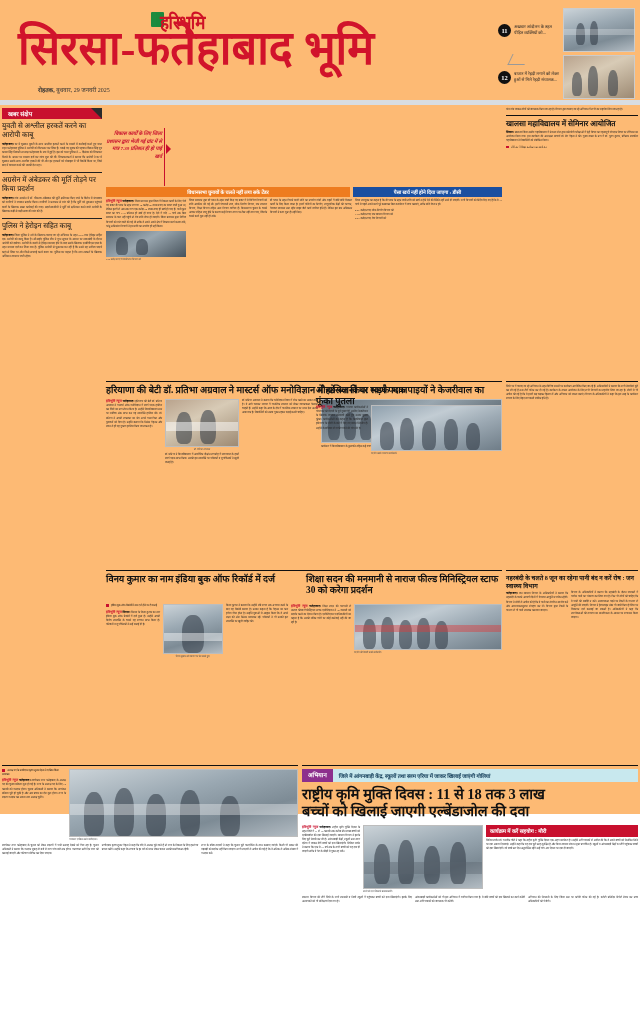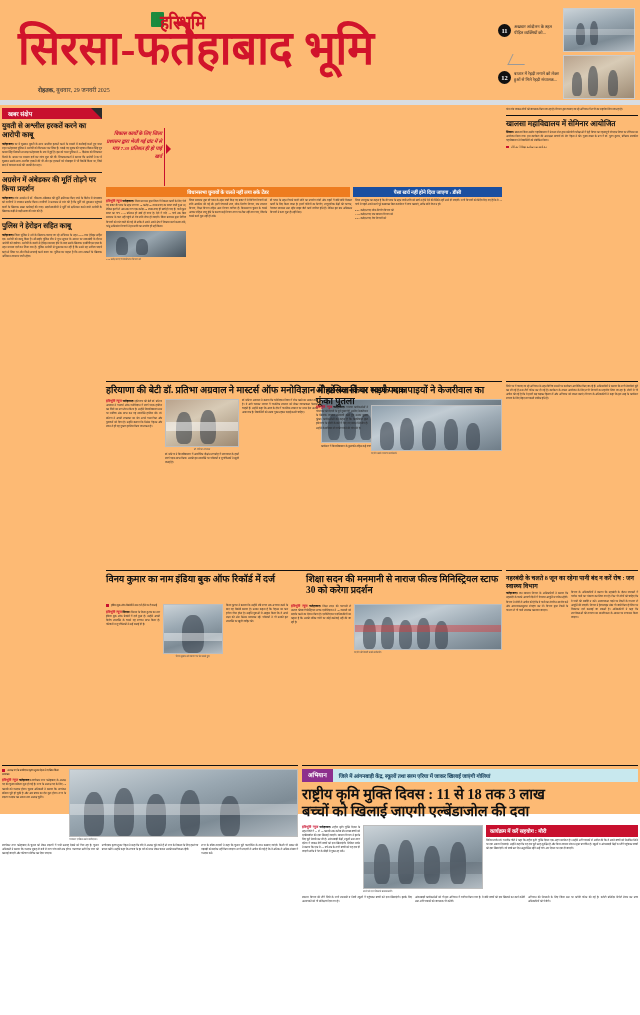--- a/index.html
+++ b/index.html
@@ -43,21 +43,21 @@
 
   
   .hr{height:1px;background:#111;}
 
   
   .rail{position:absolute;left:2px;top:108px;width:100px;}
   .rail-tag{position:relative;height:11px;background:#c8102e;color:#fff;font-size:6px;font-weight:bold;
     display:flex;align-items:center;padding-left:6px;}
   .rail-tag .arw{position:absolute;right:-0px;top:0;width:0;height:0;
      border-top:11px solid #2b2b2b;border-left:11px solid transparent;}
-  .rail-h{font-size:7.2px;font-weight:bold;line-height:1.25;margin:3px 0 2px;color:#111;}
+  .rail-h{font-size:7.2px;font-weight:normal;line-height:1.25;margin:3px 0 2px;color:#111;}
   .rail-body{font-size:2.8px;line-height:1.5;text-align:justify;color:#2a2a2a;}
   .rail-sep{height:1px;background:#222;margin:4px 0 3px;}
 
   
   .lead{position:absolute;left:106px;top:108px;width:396px;}
   .lead-kicker{border:0.8px solid #222;border-left:none;border-right:none;padding:2px 0;text-align:center;
      font-size:9.5px;font-weight:bold;color:#111;}
   .lead-left{position:absolute;left:0;top:22px;width:56px;font-size:5px;line-height:1.5;color:#c8102e;
      font-style:italic;font-weight:bold;text-align:right;padding-right:4px;}
   .lead-left .tick{position:absolute;right:-5px;top:14px;width:0;height:0;

